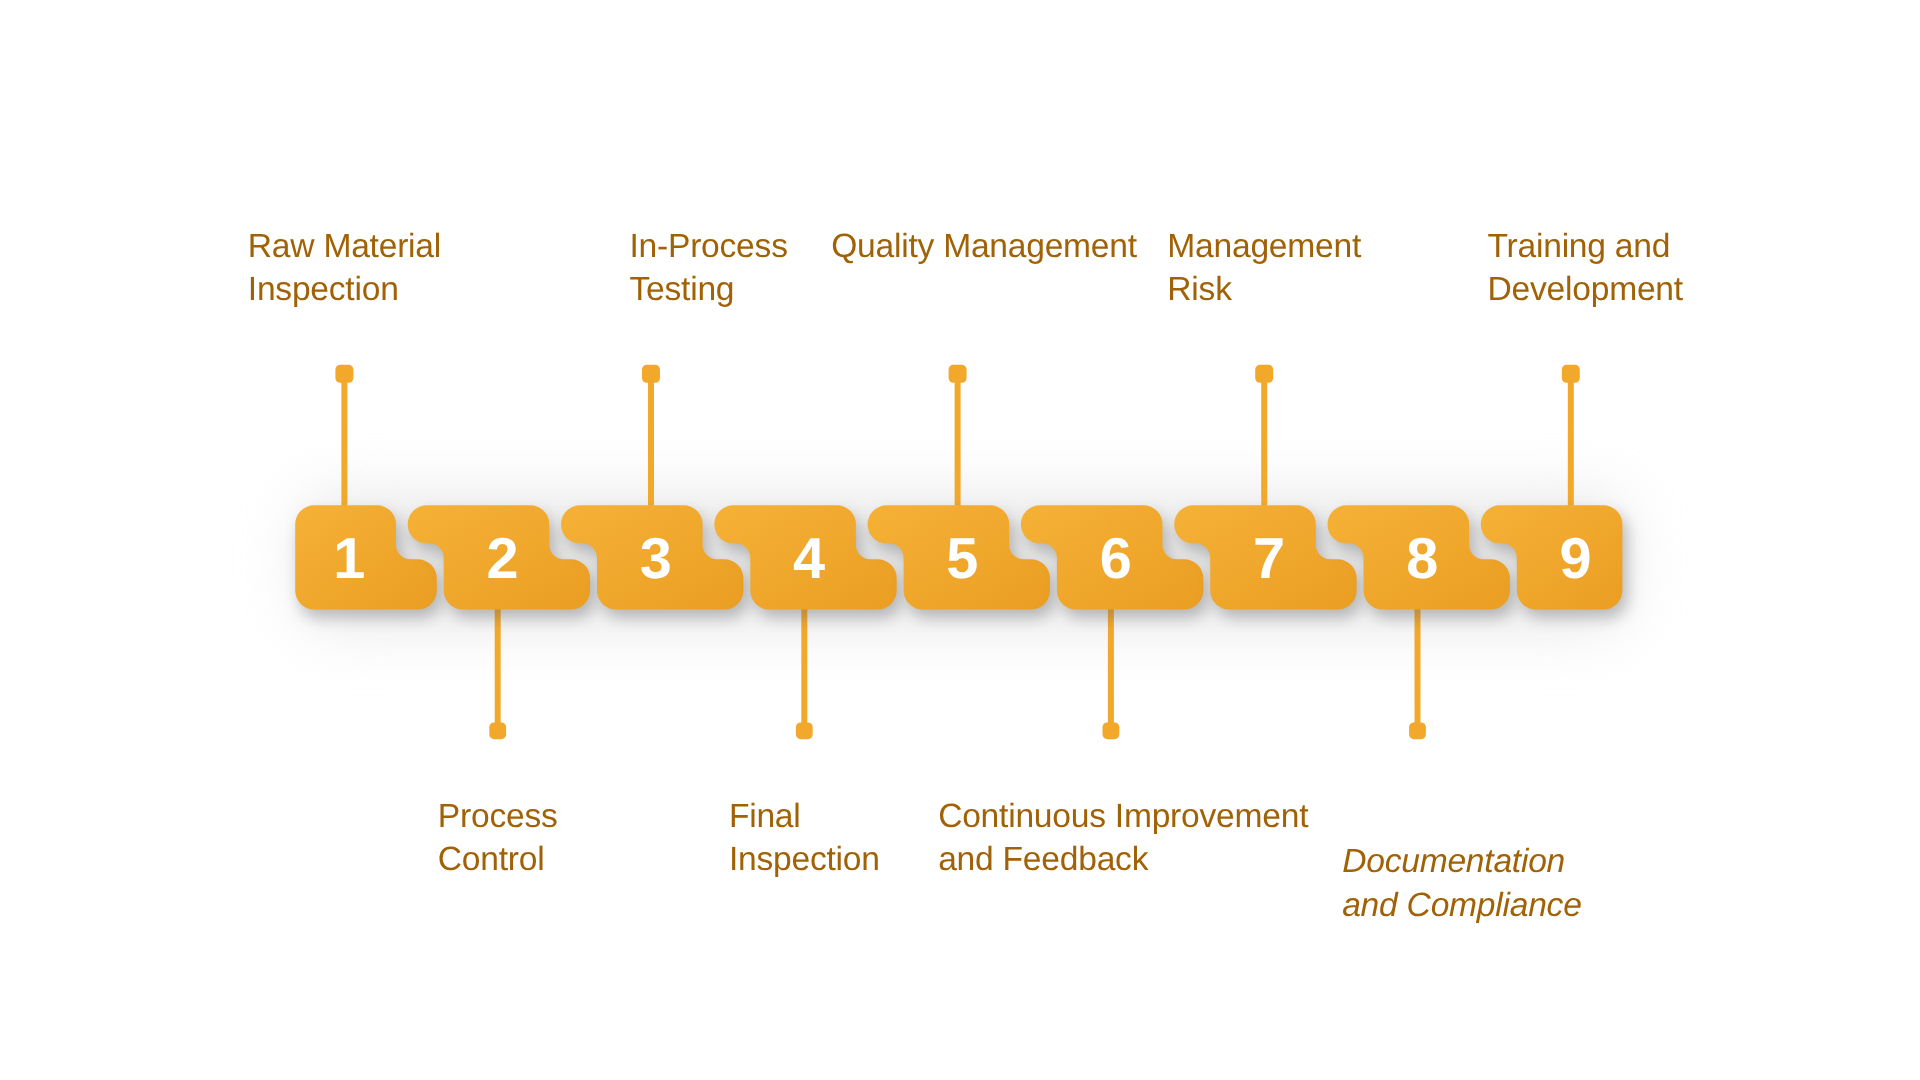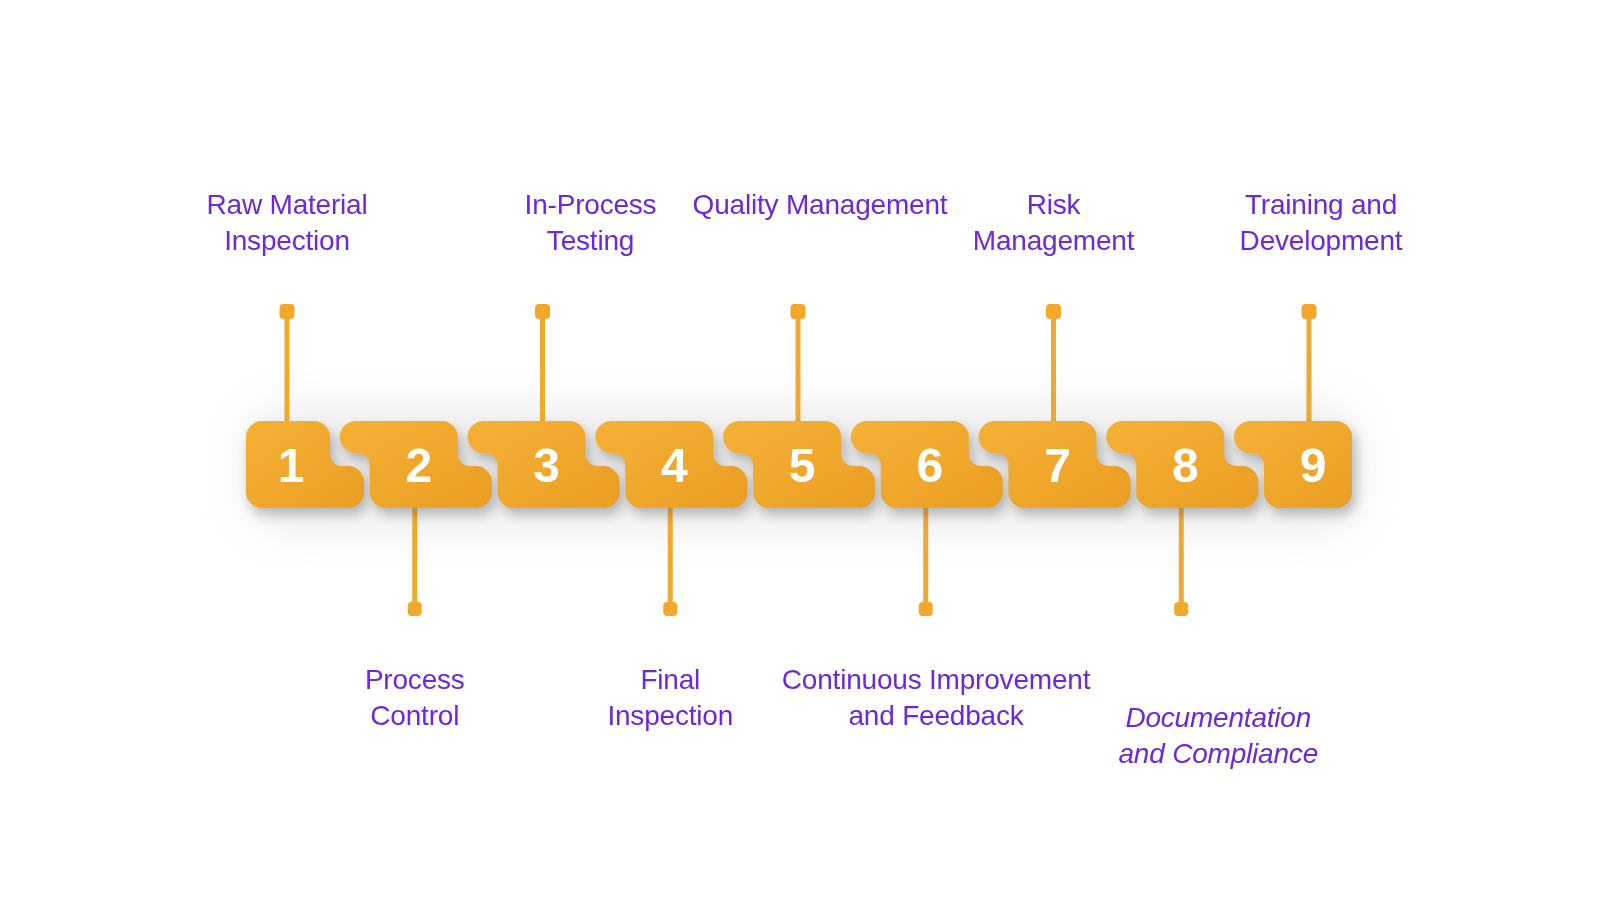--- a/index.html
+++ b/index.html
@@ -19,25 +19,24 @@
     height: 110px;
     background: #d2d2d2;
     border-radius: 28px;
     filter: blur(26px);
     opacity: 0.5;
   }
   #diagram-svg { position: absolute; left: 0; top: 0; }
   .step-label {
     position: absolute;
     transform: translateX(-50%);
-    text-align: center;
     font-size: 28px;
     line-height: 36px;
     letter-spacing: -0.2px;
-    color: #6d28d9;
+    color: #a16207;
     white-space: nowrap;
   }
   .block-number {
     font-family: "Liberation Sans", "DejaVu Sans", sans-serif;
     font-size: 48px;
     font-weight: bold;
     fill: #ffffff;
   }
 </style>
 </head>
@@ -113,22 +112,22 @@
         <div>Inspection</div>
       </div>
       <div class="step-label" style="left: 820px; top: 187px;">
         <div>Quality Management</div>
       </div>
       <div class="step-label" style="left: 936px; top: 662px;">
         <div>Continuous Improvement</div>
         <div>and Feedback</div>
       </div>
       <div class="step-label" style="left: 1053.5px; top: 187px;">
+        <div>Management</div>
         <div>Risk</div>
-        <div>Management</div>
       </div>
       <div class="step-label" style="left: 1218.25px; top: 700px; font-style: italic;">
         <div>Documentation</div>
         <div>and Compliance</div>
       </div>
       <div class="step-label" style="left: 1309px; top: 187px; margin-left: 12px;">
         <div>Training and</div>
         <div>Development</div>
       </div>
     </div>

